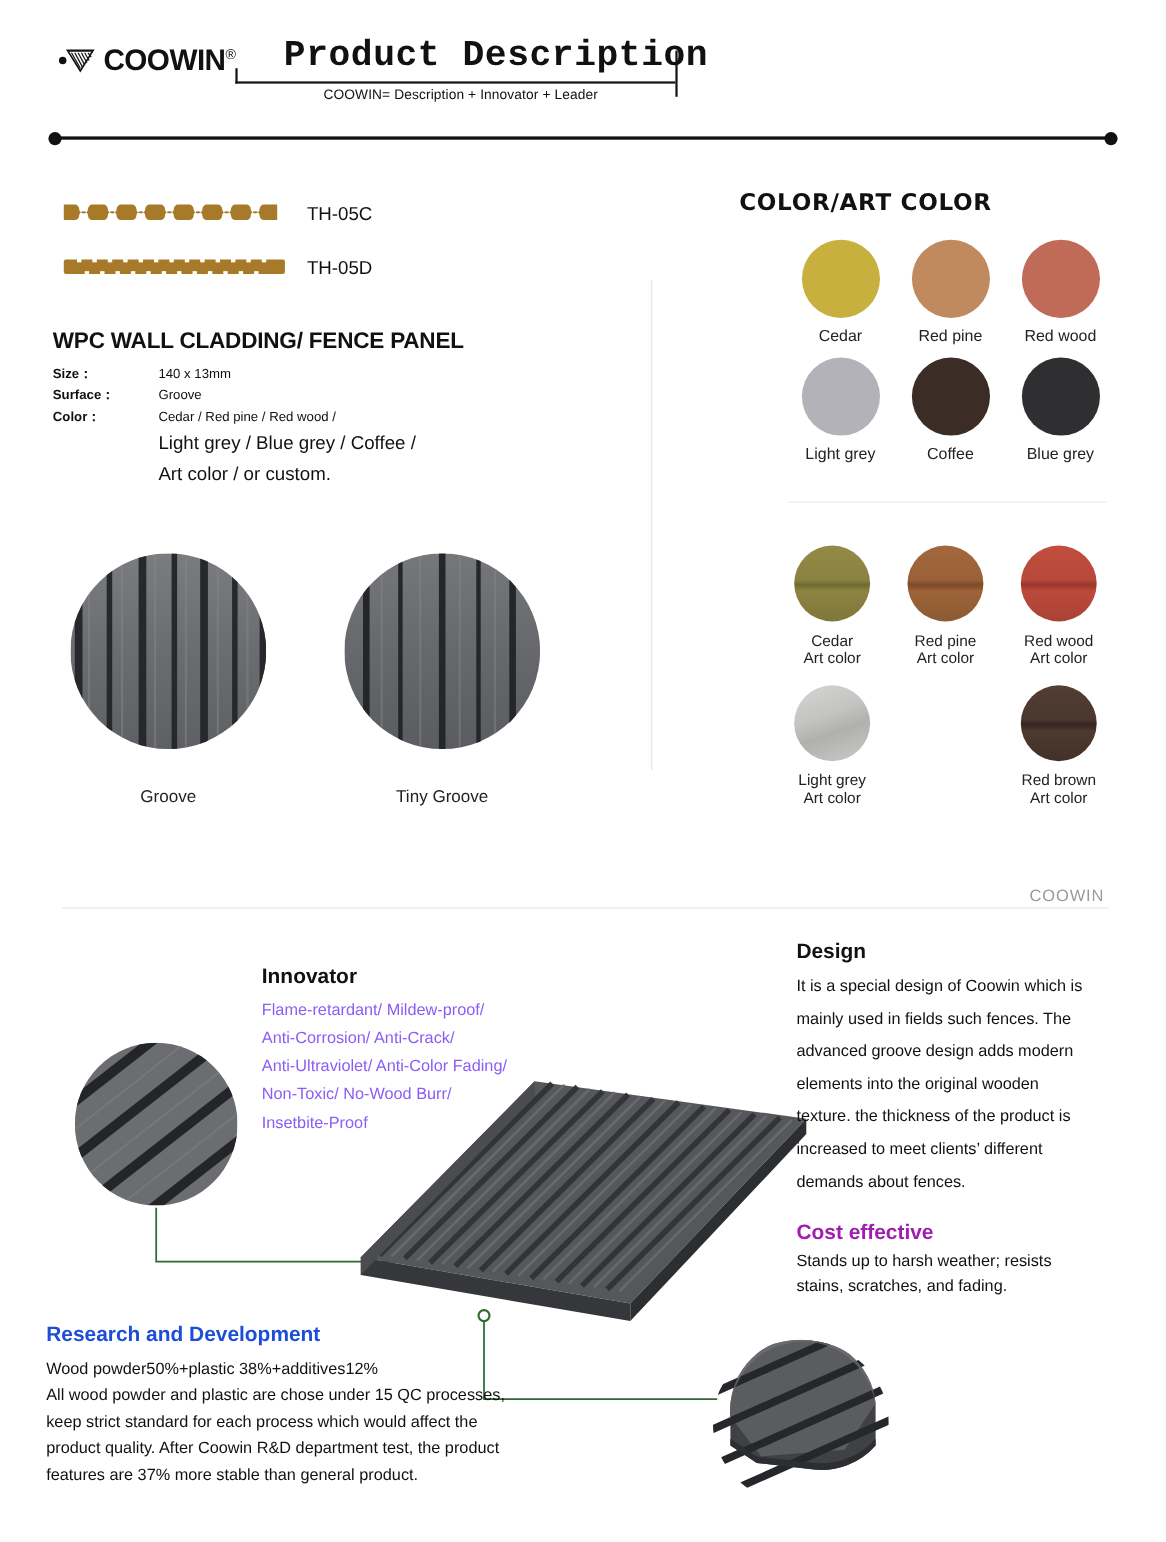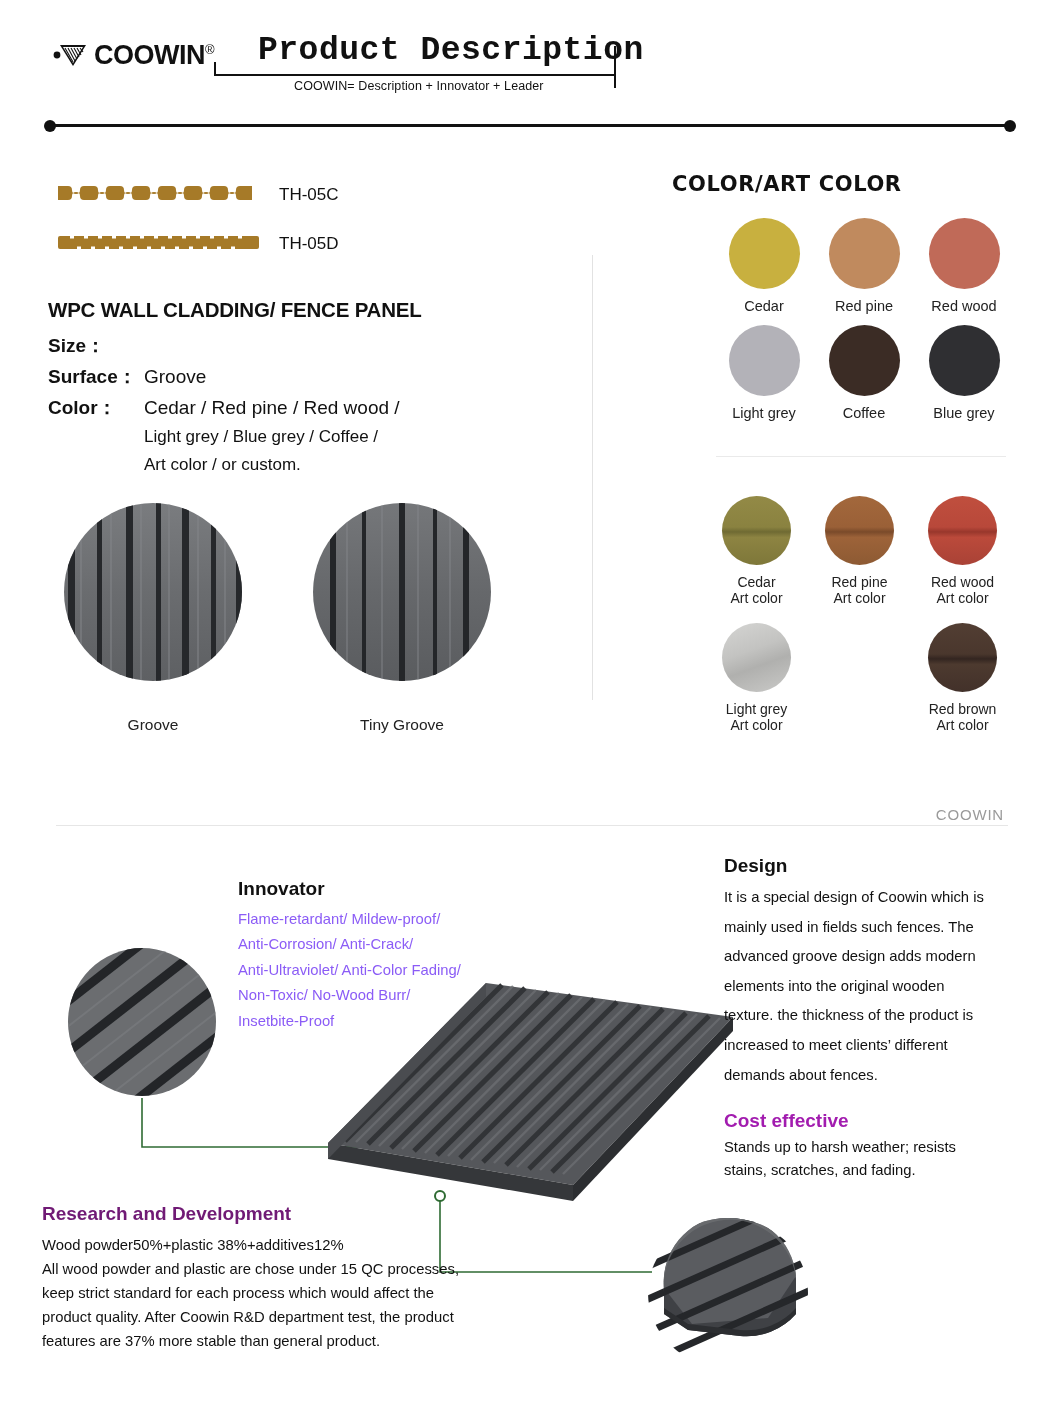--- a/index.html
+++ b/index.html
@@ -45,21 +45,21 @@
   
   .profile-row { position: absolute; display: flex; align-items: center; }
   .profile-row.p1 { left: 56px; top: 183px; }
   .profile-row.p2 { left: 56px; top: 232px; }
   .profile-code { margin-left: 18px; font-size: 17px; color: #111; }
   .prof-svg { display: block; }
 
   
   .spec { position: absolute; left: 48px; top: 298px; width: 500px; }
   .spec h2 { font-size: 20.5px; font-weight: 700; letter-spacing: -0.2px; color: #111; margin-bottom: 9px; }
-  .spec-line { display: flex; font-size: 19px; line-height: 1.62; color: #111; }
+  .spec-line { display: flex; font-size: 12px; line-height: 1.62; color: #111; }
   .spec-key { font-weight: 700; width: 96px; flex: none; }
   .spec-val { flex: 1; }
   .spec-cont { margin-left: 96px; font-size: 17px; line-height: 1.62; color: #111; }
 
   
   .groove-photo { position: absolute; border-radius: 50%; overflow: hidden; }
   .gp1 { left: 64px; top: 503px; width: 178px; height: 178px; }
   .gp2 { left: 313px; top: 503px; width: 178px; height: 178px; }
   .gp-label { position: absolute; font-size: 15.5px; color: #222; text-align: center; }
   .gl1 { left: 64px; top: 716px; width: 178px; }
@@ -91,21 +91,21 @@
     white-space: pre-line;
   }
   .sg-art .swatch-label { font-size: 14px; }
 
   
   .features { position: absolute; left: 238px; top: 878px; width: 300px; }
   .feat-h { font-size: 19px; font-weight: 700; color: #111; margin-bottom: 7px; }
   .feat-line { font-size: 14.8px; line-height: 1.72; color: #8b5cf6; }
 
   .rnd { position: absolute; left: 42px; top: 1203px; width: 450px; }
-  .rnd-h { font-size: 19px; font-weight: 700; color: #701a75; margin-bottom: 9px; }
+  .rnd-h { font-size: 19px; font-weight: 700; color: #1d4ed8; margin-bottom: 9px; }
   .rnd-line { font-size: 14.8px; line-height: 1.62; color: #111; }
 
   .rightcol { position: absolute; left: 724px; top: 855px; width: 272px; }
   .rc-h { font-size: 19px; font-weight: 700; color: #111; margin-bottom: 6px; }
   .rc-p { font-size: 14.8px; line-height: 2.0; color: #111; }
   .rc-h2 { font-size: 19px; font-weight: 700; color: #a21caf; margin-top: 20px; margin-bottom: 4px; }
   .rc-p2 { font-size: 14.8px; line-height: 1.55; color: #111; }
 
   
   .board-wrap { position: absolute; left: 318px; top: 975px; width: 420px; height: 250px; }
@@ -205,20 +205,21 @@
       </g>
     </g>
   </svg>
   <span class="profile-code">TH-05D</span>
 </div>
 
 <div class="spec">
   <h2>WPC WALL CLADDING/ FENCE PANEL</h2>
   <div class="spec-line">
     <span class="spec-key">Size：</span>
+    <span class="spec-val">140 x 13mm</span>
   </div>
   <div class="spec-line">
     <span class="spec-key">Surface：</span>
     <span class="spec-val">Groove</span>
   </div>
   <div class="spec-line">
     <span class="spec-key">Color：</span>
     <span class="spec-val">Cedar / Red  pine / Red wood /</span>
   </div>
   <div class="spec-cont">Light grey / Blue grey / Coffee /</div>

